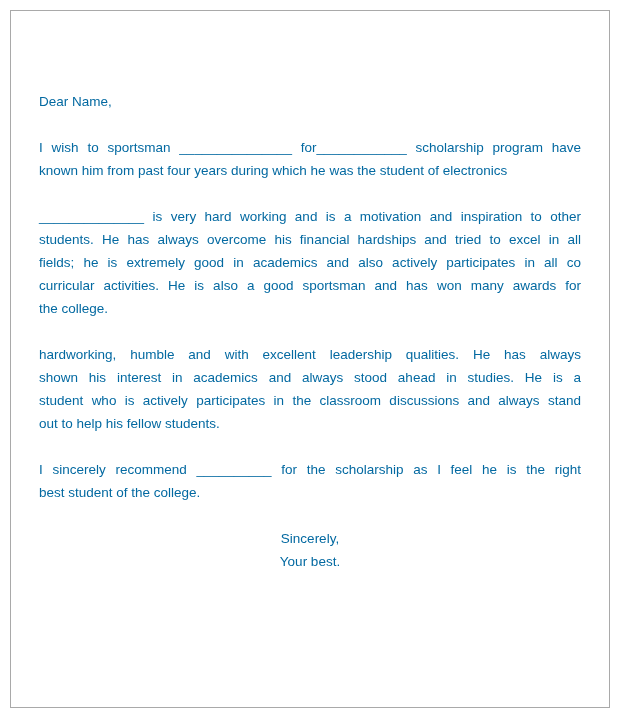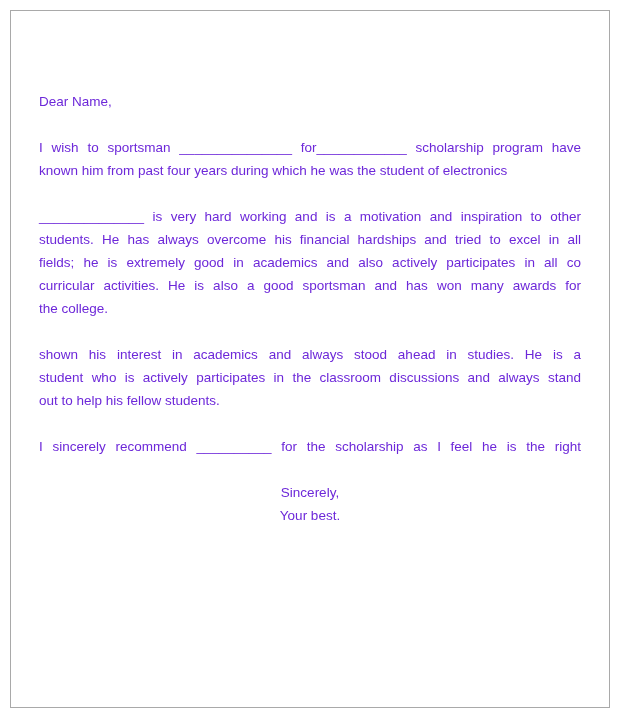--- a/index.html
+++ b/index.html
@@ -13,21 +13,21 @@
   .sheet {
     position: absolute;
     left: 10px;
     top: 10px;
     width: 600px;
     height: 698px;
     box-sizing: border-box;
     border: 1.5px solid #a9a9a9;
     background: #ffffff;
     padding: 79px 28px 28px 28px;
-    color: #6d28d9;
+    color: #0369a1;
     font-size: 13.5px;
     line-height: 23px;
   }
   .salutation {
     margin: 0 0 23px 0;
     text-align: left;
   }
   .paragraph {
     margin: 0 0 23px 0;
   }
@@ -59,26 +59,28 @@
 
   <div class="paragraph">
       <div class="line">______________ is very hard working and is a motivation and inspiration to other</div>
       <div class="line">students. He has always overcome his financial hardships and tried to excel in all</div>
       <div class="line">fields; he is extremely good in academics and also actively participates in all co</div>
       <div class="line">curricular activities. He is also a good sportsman and has won many awards for</div>
       <div class="line last">the college.</div>
     </div>
 
   <div class="paragraph">
+      <div class="line">hardworking, humble and with excellent leadership qualities. He has always</div>
       <div class="line">shown his interest in academics and always stood ahead in studies. He is a</div>
       <div class="line">student who is actively participates in the classroom discussions and always stand</div>
       <div class="line last">out to help his fellow students.</div>
     </div>
 
   <div class="paragraph">
       <div class="line">I sincerely recommend __________ for the scholarship as I feel he is the right</div>
+      <div class="line last">best student of the college.</div>
     </div>
 
   <div class="closing">
     <p class="closing-line">Sincerely,</p>
     <p class="closing-line">Your best.</p>
   </div>
 </div>
 
 </body></html>

